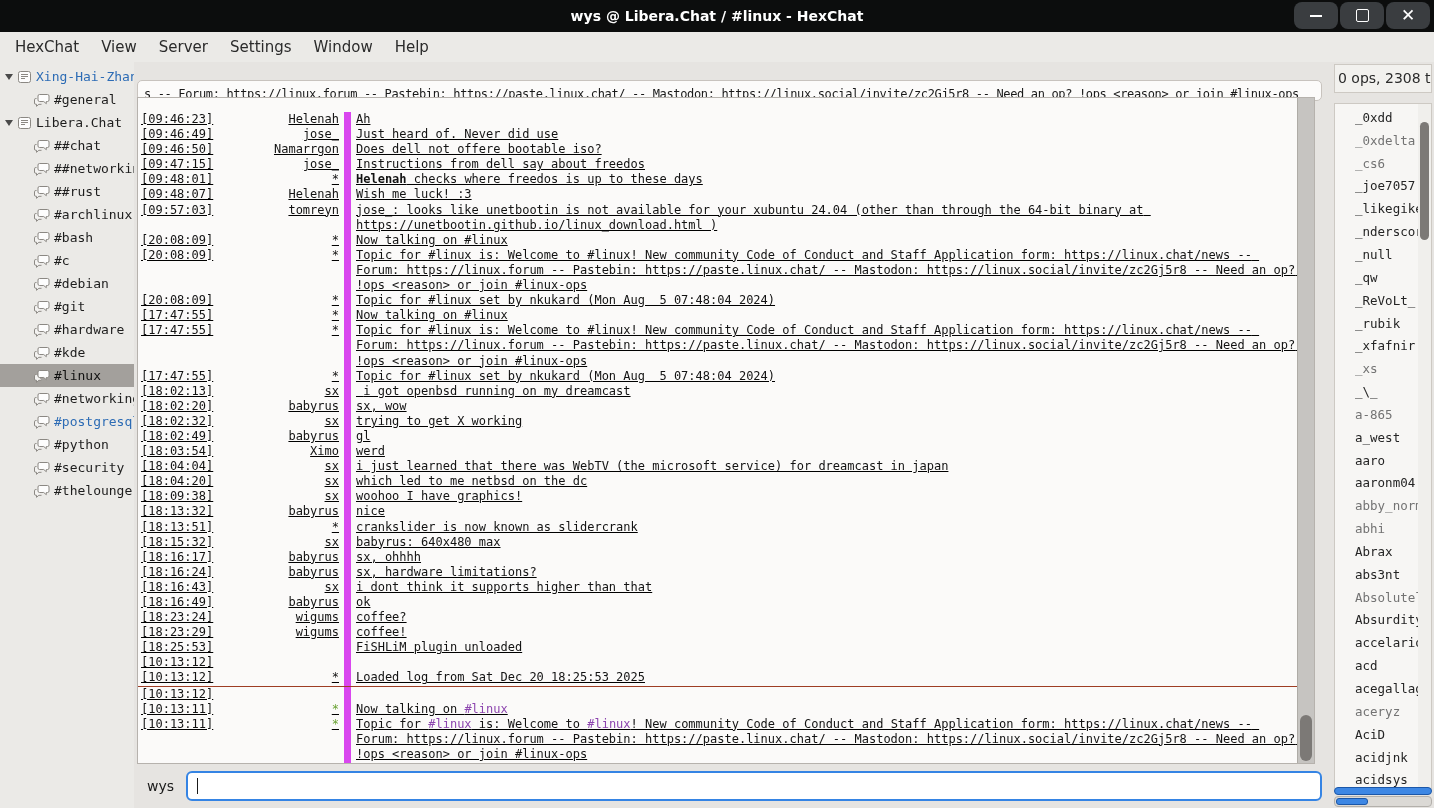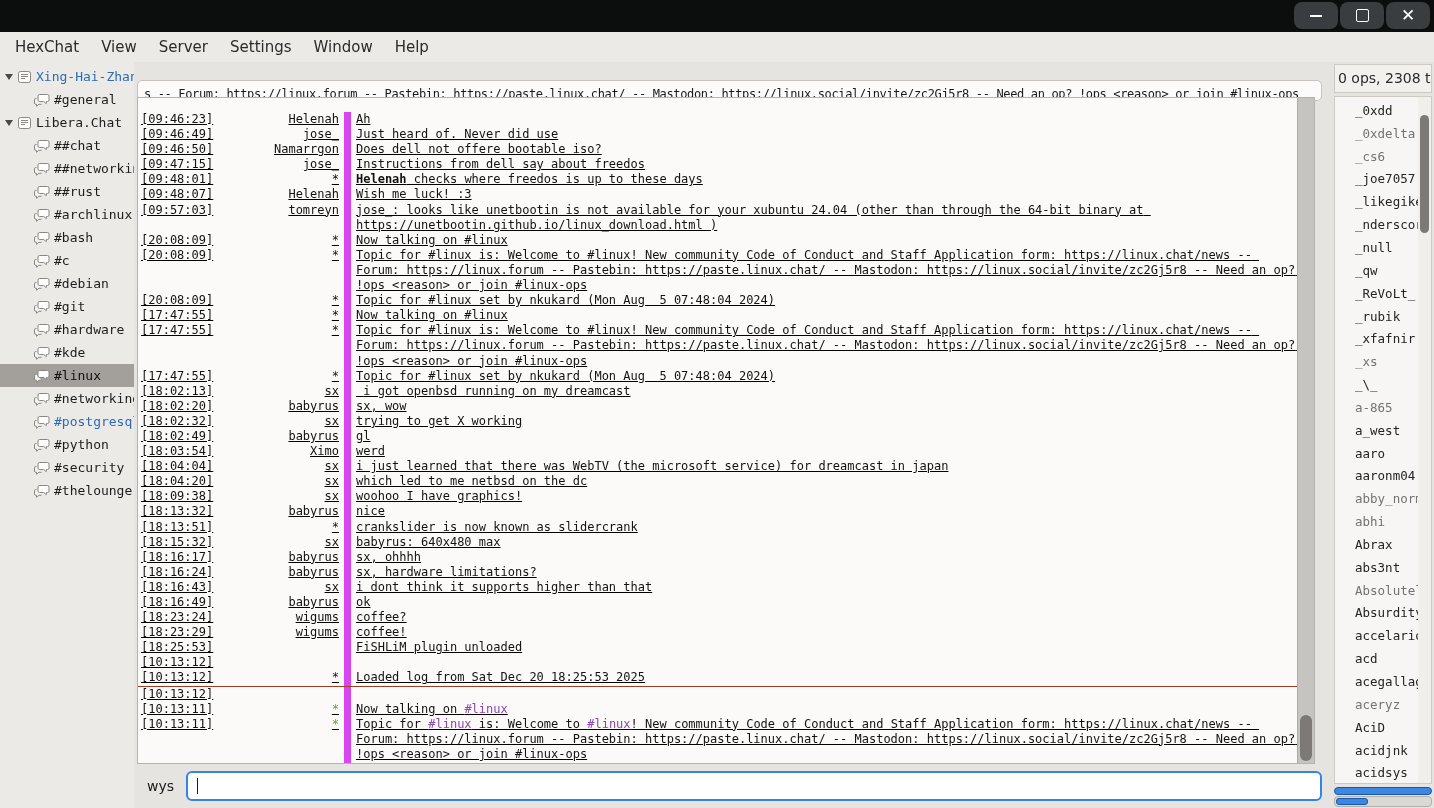--- a/index.html
+++ b/index.html
@@ -59,41 +59,42 @@
   .inputrow{position:absolute;left:137px;top:770px;width:1185px;height:32px;display:flex;
             align-items:center;}
   .inputnick{font-size:14px;color:#1a1a1a;padding:0 12px 0 10px;}
   .entry{flex:1;height:30px;background:#ffffff;border:2px solid #3584e4;border-radius:6px;
          box-sizing:border-box;position:relative;}
   .caret{position:absolute;left:9px;top:5px;width:1px;height:16px;background:#1a1a1a;}
   
   .ulheader{position:absolute;left:1334px;top:64px;width:98px;height:29px;background:#f2f1ee;
             border:1px solid #cdc9c3;box-sizing:border-box;font-size:14px;color:#2b2b2b;
             line-height:27px;padding-left:3px;white-space:nowrap;overflow:hidden;}
-  .userlist{position:absolute;left:1334px;top:96px;width:98px;height:688px;background:#f7f6f4;
+  .userlist{position:absolute;left:1334px;top:103px;width:98px;height:688px;background:#f7f6f4;
             border:1px solid #cdc9c3;box-sizing:border-box;display:flex;overflow:hidden;}
   .ulnames{flex:1;overflow:hidden;padding-top:2px;}
   .ulrow{height:22.85px;font-family:"DejaVu Sans Mono",monospace;font-size:12.5px;color:#242424;
          display:flex;align-items:center;padding-left:20px;white-space:pre;overflow:hidden;}
   .ulrow.away{color:#737373;}
   .ul-sb{width:13px;flex:none;background:#f0efec;position:relative;}
   .ul-sb .thumb{position:absolute;top:18px;left:2px;right:2px;height:118px;background:#7c7976;
                 border-radius:5px;}
   
   .meter1{position:absolute;left:1334px;top:787px;width:96px;height:6px;background:#3d87e4;
           border:1px solid #1b57a8;border-radius:4px;}
   .meter2{position:absolute;left:1334px;top:796px;width:96px;height:9px;background:#dbd9d5;
           border:1px solid #b3b0ab;border-radius:4px;}
   .meter2 .fill{position:absolute;left:1px;top:1px;width:30px;height:5px;background:#3d87e4;
           border:1px solid #1b57a8;border-radius:3px;}
 </style>
 </head>
 <body>
 
 <div class="titlebar">
+  <span class="title">wys @ Libera.Chat / #linux - HexChat</span>
   <div class="winbtns">
     <div class="wbtn">
         <span class="min"></span>
       </div>
     <div class="wbtn">
         <span class="max"></span>
       </div>
     <div class="wbtn">
         <span class="cls">✕</span>
       </div>

